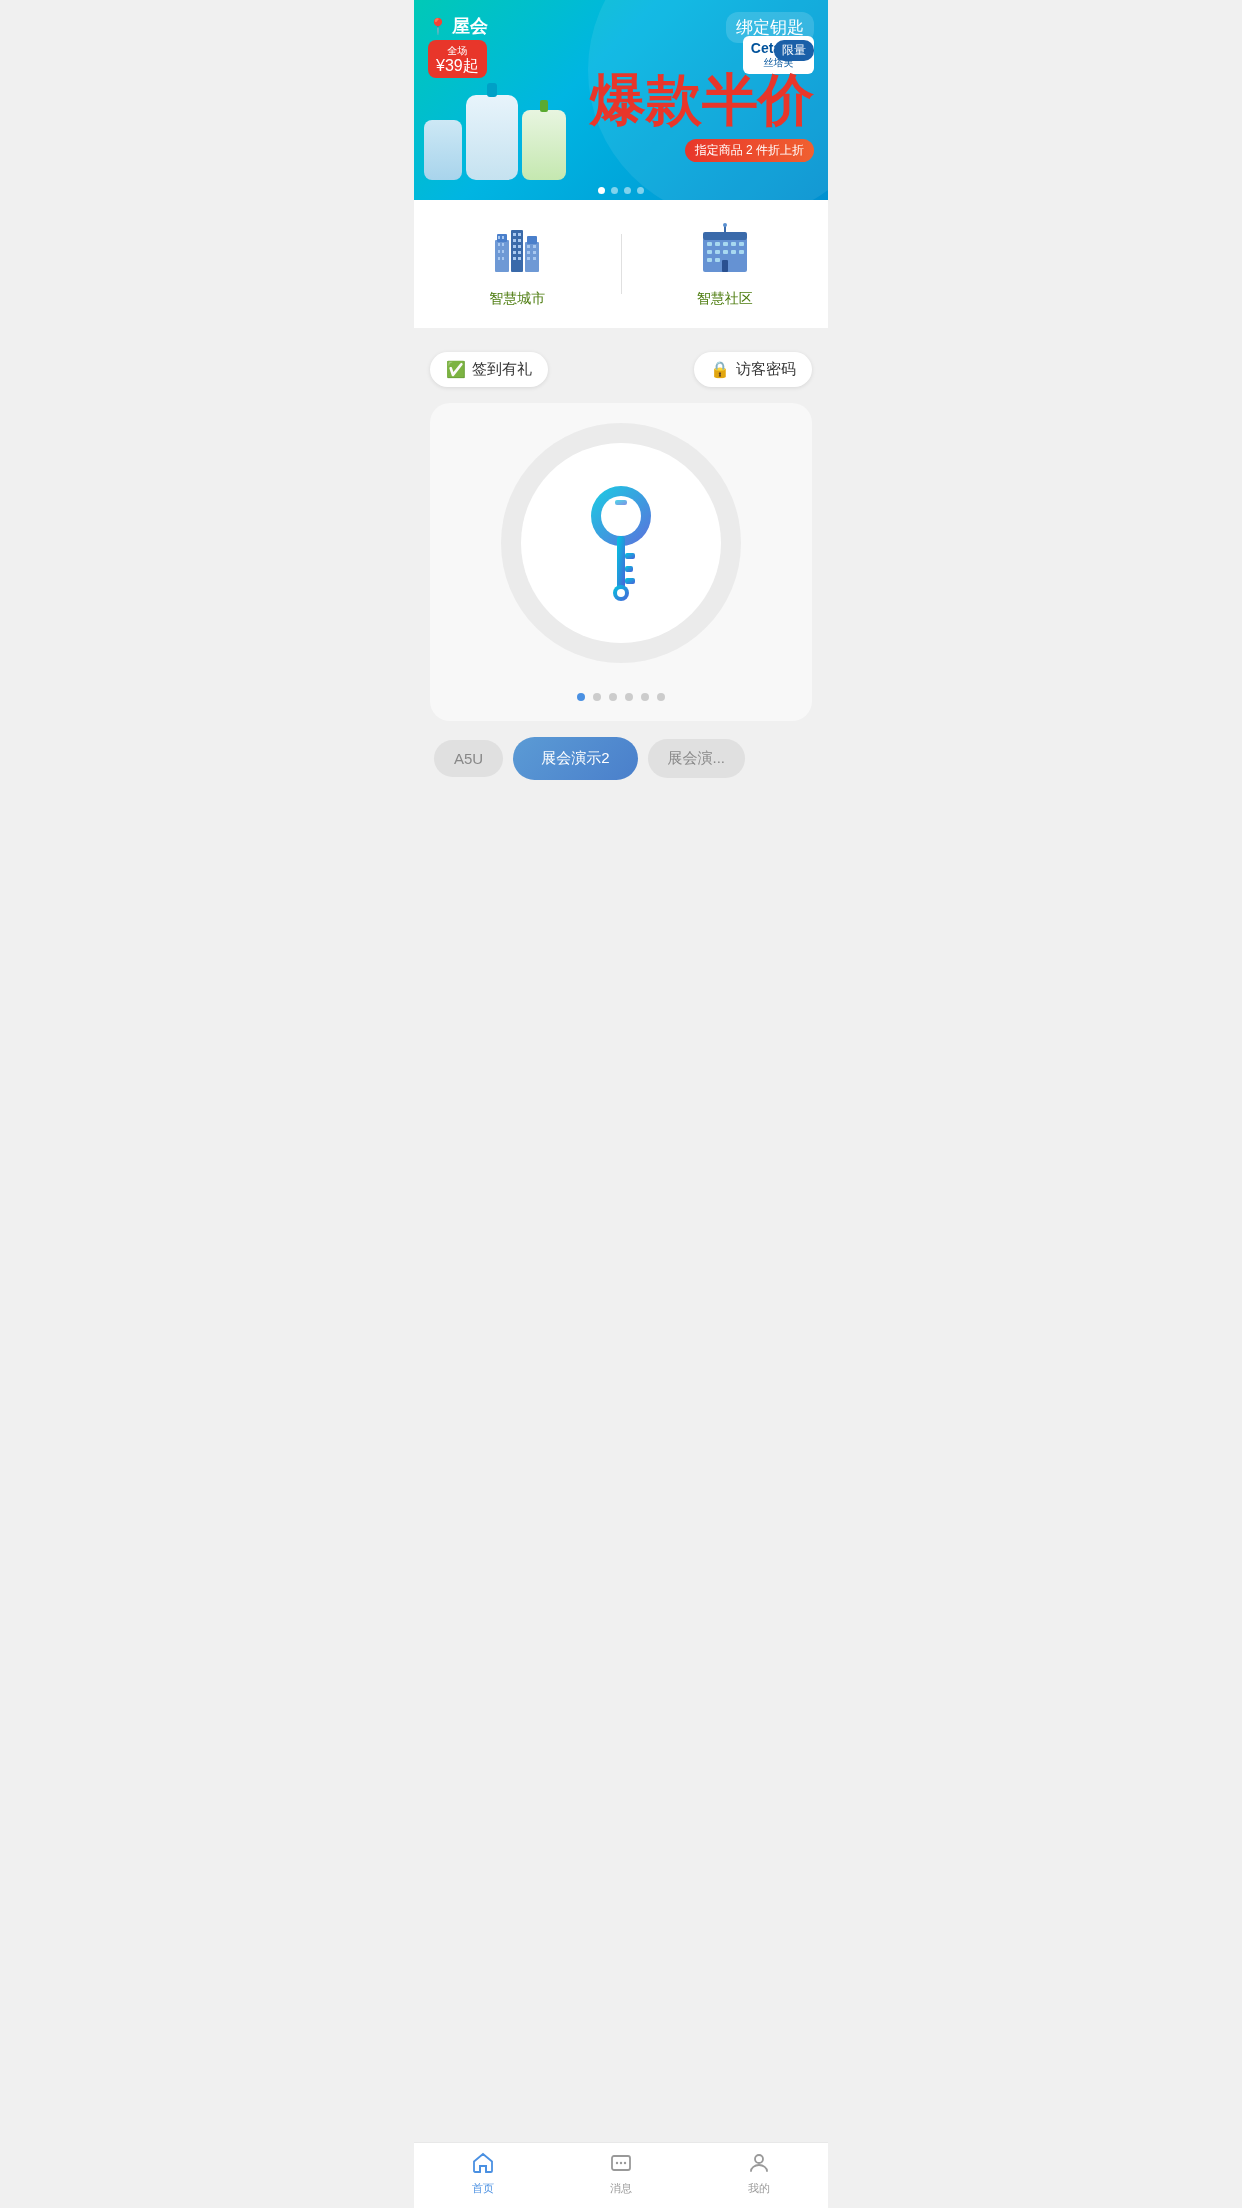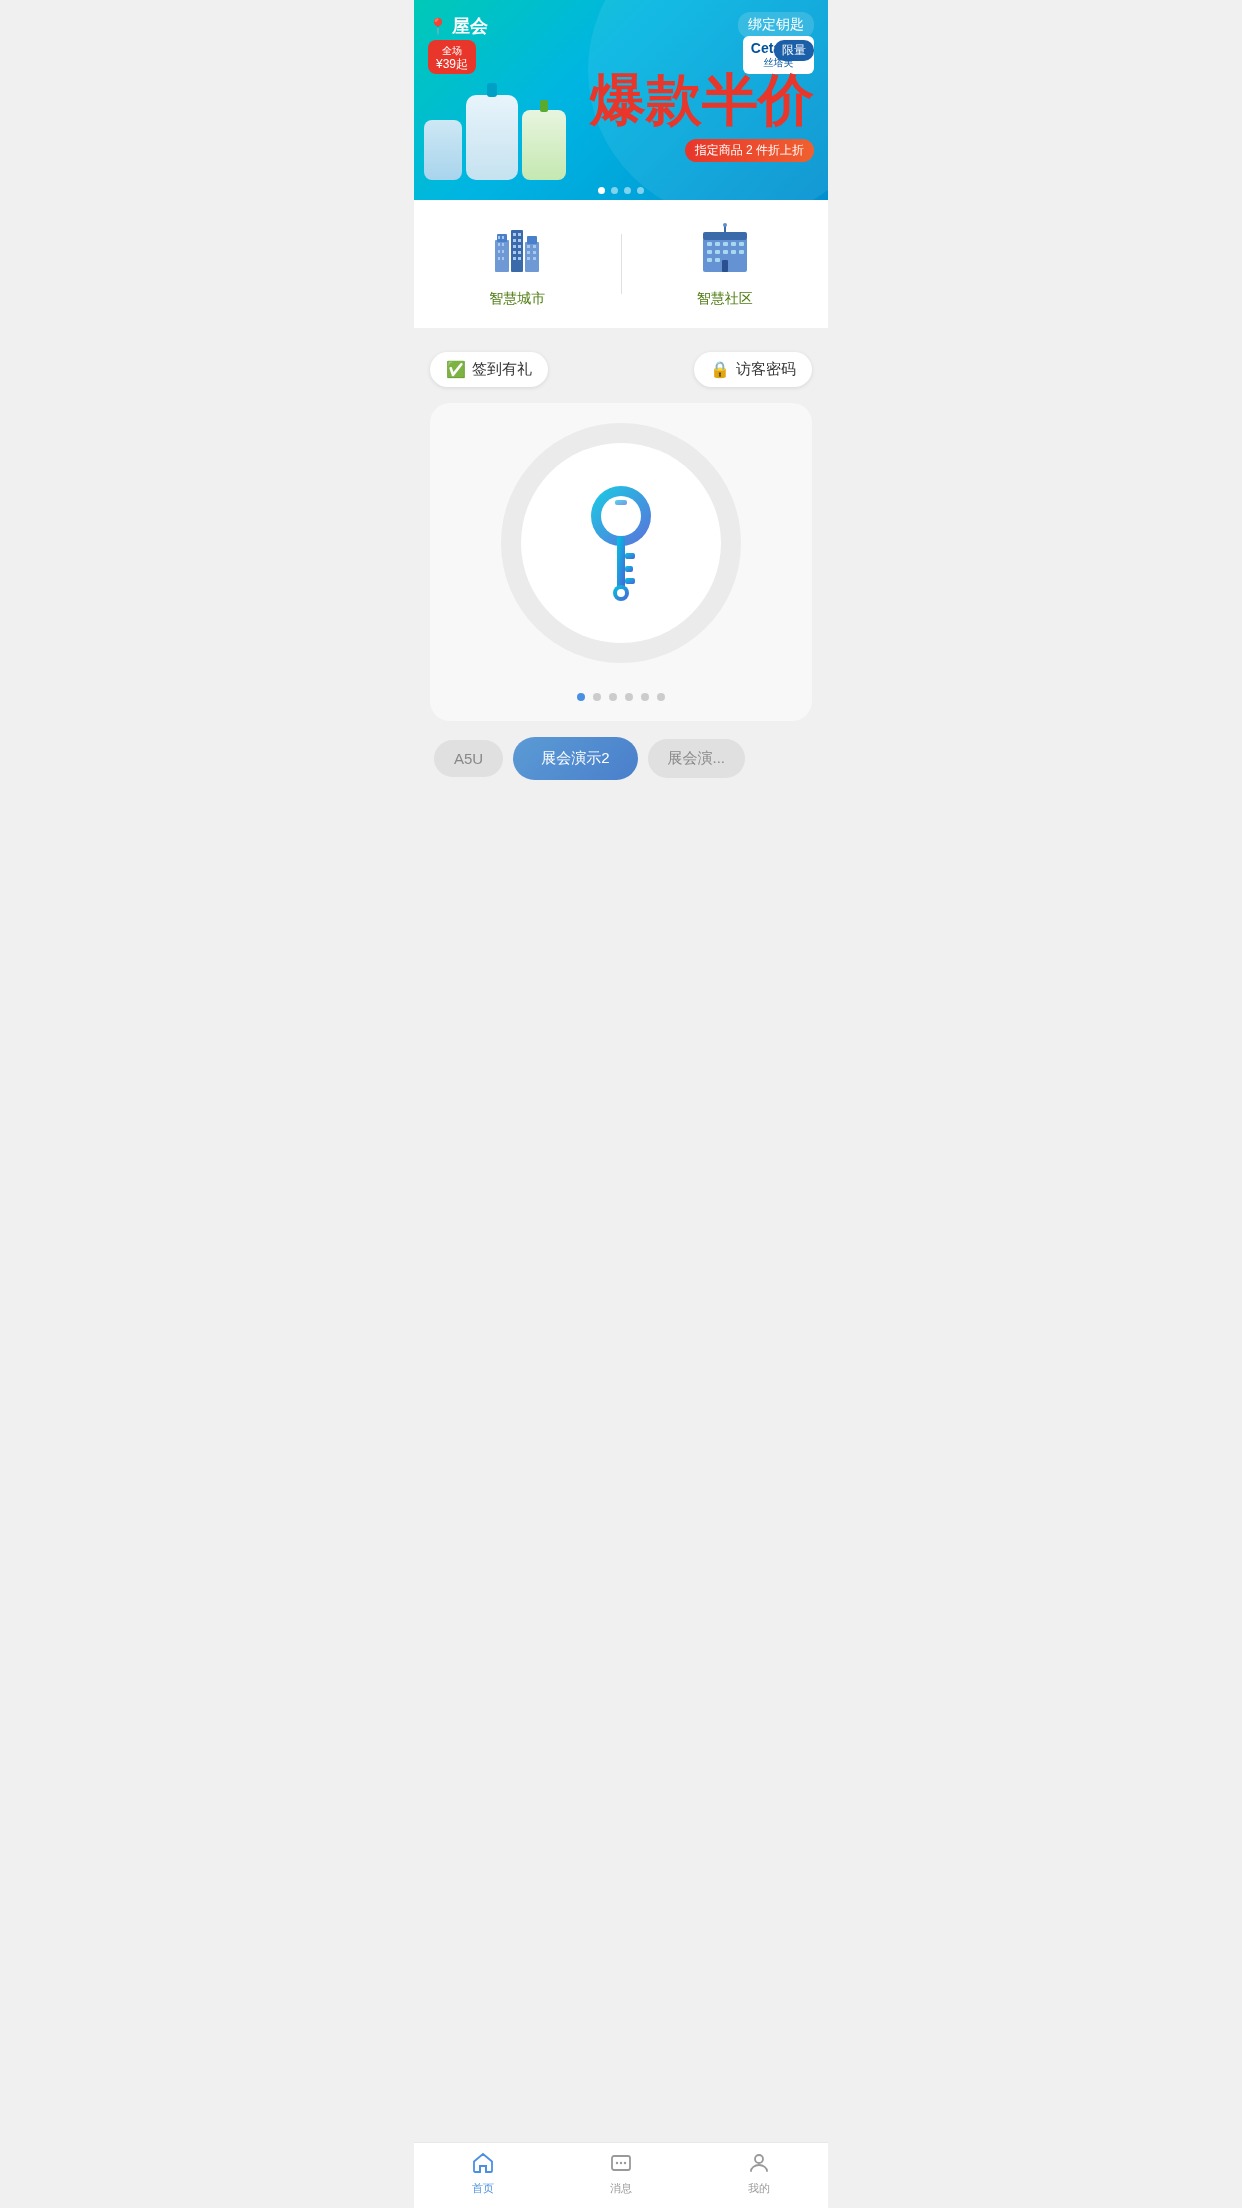--- a/index.html
+++ b/index.html
@@ -53,29 +53,29 @@
       color: white;
       border-radius: 8px;
       padding: 4px 8px;
       text-align: center;
       font-weight: 400;
     }
     .banner-price-badge .small-text {
       font-size: 10px;
     }
     .banner-price-badge .price-text {
-      font-size: 12px;
+      font-size: 16px;
       line-height: 1;
     }
     .banner-bind-key {
       position: absolute;
       top: 12px;
       right: 14px;
       color: white;
-      font-size: 14px;
+      font-size: 17px;
       background: rgba(255,255,255,0.15);
       padding: 4px 10px;
       border-radius: 12px;
     }
     .cetaphil-logo {
       position: absolute;
       top: 36px;
       right: 14px;
       background: white;
       border-radius: 6px;

